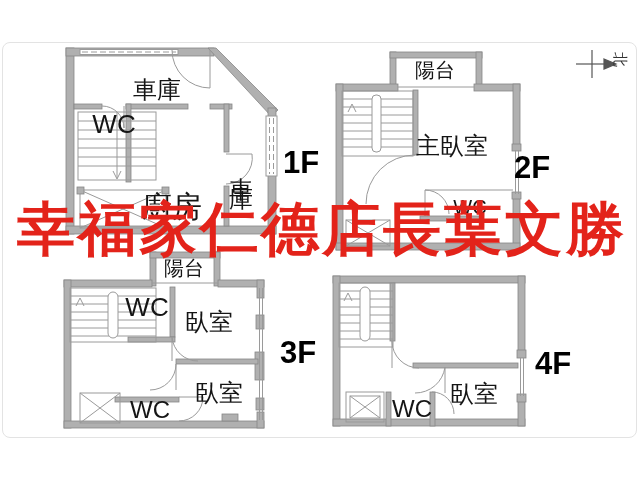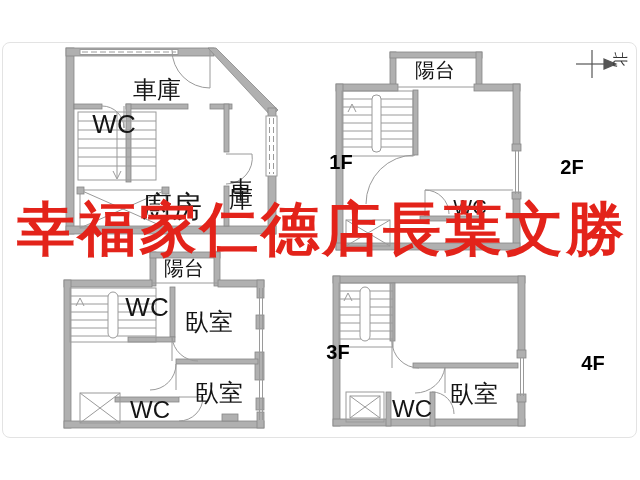--- a/index.html
+++ b/index.html
@@ -3,21 +3,21 @@
 <meta charset="utf-8">
 <style>
   html,body{margin:0;padding:0;background:#fff;}
   #stage{position:relative;width:640px;height:480px;background:#ffffff;overflow:hidden;
          font-family:"Liberation Sans",sans-serif;}
   #frame{position:absolute;left:2px;top:42px;width:633px;height:394px;
          border:1px solid #e3e3e3;border-radius:8px;background:#fff;}
   #plan-svg{position:absolute;left:0;top:0;z-index:2;}
   .lbl{position:absolute;z-index:3;transform:translate(-50%,-50%);color:#151515;
        white-space:nowrap;line-height:1;font-weight:500;}
-  .flbl{z-index:3;color:#000;font-weight:600;font-size:20px;margin-left:40px;}
+  .flbl{z-index:3;color:#000;font-weight:600;font-size:31px;}
   .vert{writing-mode:vertical-rl;letter-spacing:8px;}
   #wm-gray{position:absolute;left:186px;top:203px;z-index:5;font-size:74px;font-weight:bold;
        letter-spacing:34px;color:#b3b3b3;line-height:1;white-space:nowrap;}
   #wm-red{position:absolute;left:10px;top:197px;width:624px;z-index:6;font-size:58px;
        font-weight:bold;letter-spacing:3px;color:#e3231a;line-height:1.12;white-space:nowrap;
        text-align:center;}
   #north{position:absolute;left:612px;top:50px;z-index:3;font-size:15px;color:#333;
        transform:rotate(90deg);transform-origin:center;}
 </style>
 </head>
@@ -224,20 +224,21 @@
     </g>
   </svg>
 
   <div class="lbl" style="left:157px;top:90px;font-size:24px">車庫</div>
   <div class="lbl" style="left:114px;top:124px;font-size:26px">WC</div>
   <div class="lbl vert" style="left:241px;top:166px;font-size:24px">車庫</div>
   <div class="lbl" style="left:172px;top:207px;font-size:30px">廚房</div>
   <div class="lbl flbl" style="left:301px;top:162px">1F</div>
 
   <div class="lbl" style="left:435px;top:70px;font-size:20px">陽台</div>
+  <div class="lbl" style="left:452px;top:146px;font-size:24px">主臥室</div>
   <div class="lbl" style="left:470px;top:207px;font-size:20px">WC</div>
   <div class="lbl flbl" style="left:532px;top:167px">2F</div>
 
   <div class="lbl" style="left:184px;top:268px;font-size:20px">陽台</div>
   <div class="lbl" style="left:147px;top:307px;font-size:26px">WC</div>
   <div class="lbl" style="left:209px;top:322px;font-size:24px">臥室</div>
   <div class="lbl" style="left:219px;top:393px;font-size:24px">臥室</div>
   <div class="lbl" style="left:150px;top:410px;font-size:24px">WC</div>
   <div class="lbl flbl" style="left:298px;top:352px">3F</div>
 

